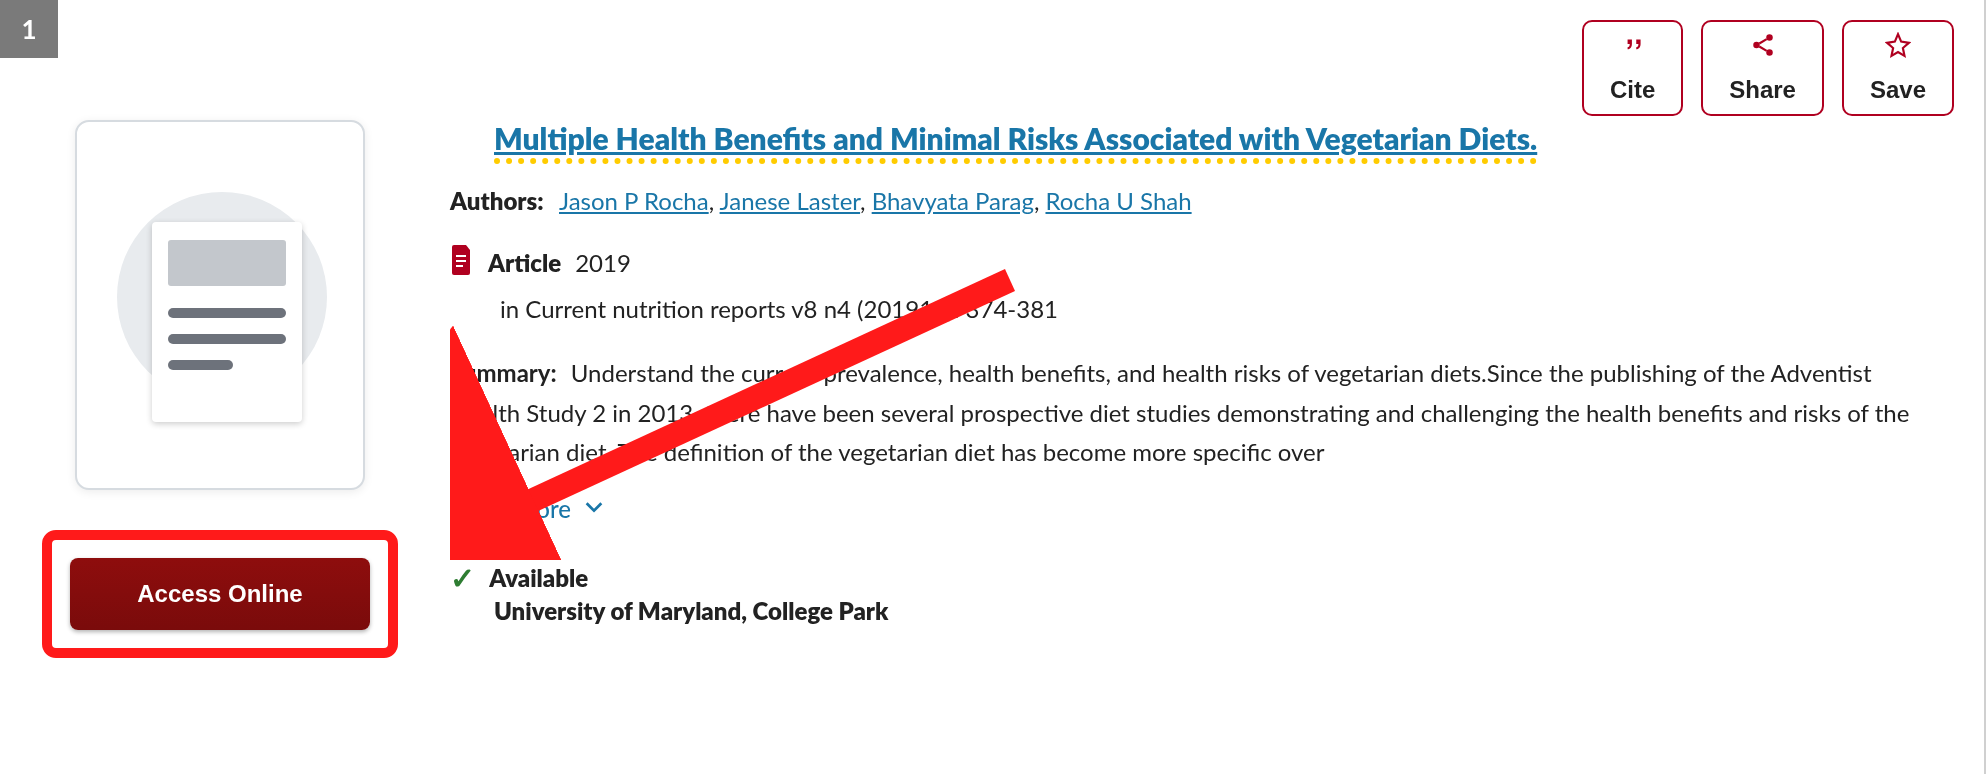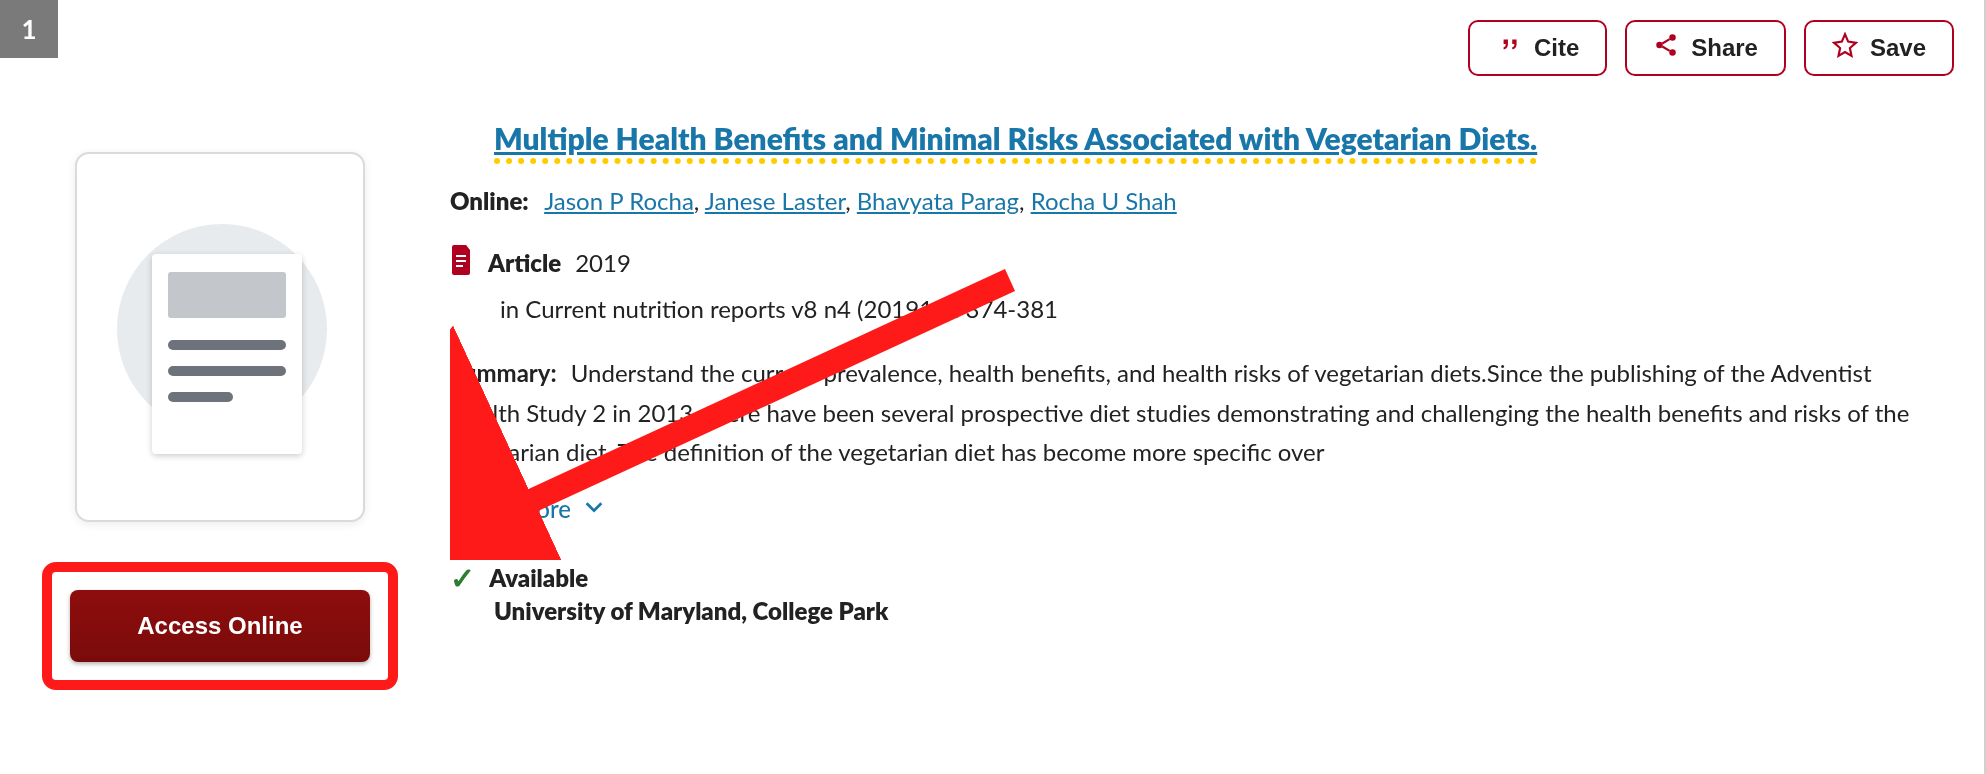--- a/index.html
+++ b/index.html
@@ -37,31 +37,31 @@
     align-items: center;
     gap: 12px;
     border: 2px solid #b00020;
     border-radius: 10px;
     background: #fff;
     color: #222;
     font-weight: 700;
     font-size: 24px;
     padding: 10px 26px;
     cursor: pointer;
+    flex-direction: column;
   }
   .action-btn svg { width: 26px; height: 26px; fill: #b00020; }
   .left-col {
     position: absolute;
     top: 120px;
     left: 70px;
     width: 300px;
     display: flex;
     flex-direction: column;
     align-items: center;
-    margin-top: 32px;
   }
   .thumb {
     width: 290px; height: 370px;
     border: 2px solid #d6dbe0;
     border-radius: 14px;
     background: #fff;
     box-shadow: 0 2px 10px rgba(0,0,0,0.08);
     position: relative;
     overflow: hidden;
   }
@@ -231,21 +231,21 @@
   </div>
 </div>
 
 <div class="main-col">
 
   <a href="#" class="title-link">
     <span>Multiple Health Benefits and Minimal Risks Associated with Vegetarian Diets.</span>
   </a>
 
   <div class="authors-row">
-    <span class="lbl">Online:</span>
+    <span class="lbl">Authors:</span>
     <a href="#">Jason P Rocha</a>,
     <a href="#">Janese Laster</a>,
     <a href="#">Bhavyata Parag</a>,
     <a href="#">Rocha U Shah</a>
   </div>
 
   <div class="type-row">
     <span>
       <svg viewBox="0 0 24 30">
           <path d="M4 0h12l4 5v23a2 2 0 0 1-2 2H4a2 2 0 0 1-2-2V2a2 2 0 0 1 2-2z"></path>

